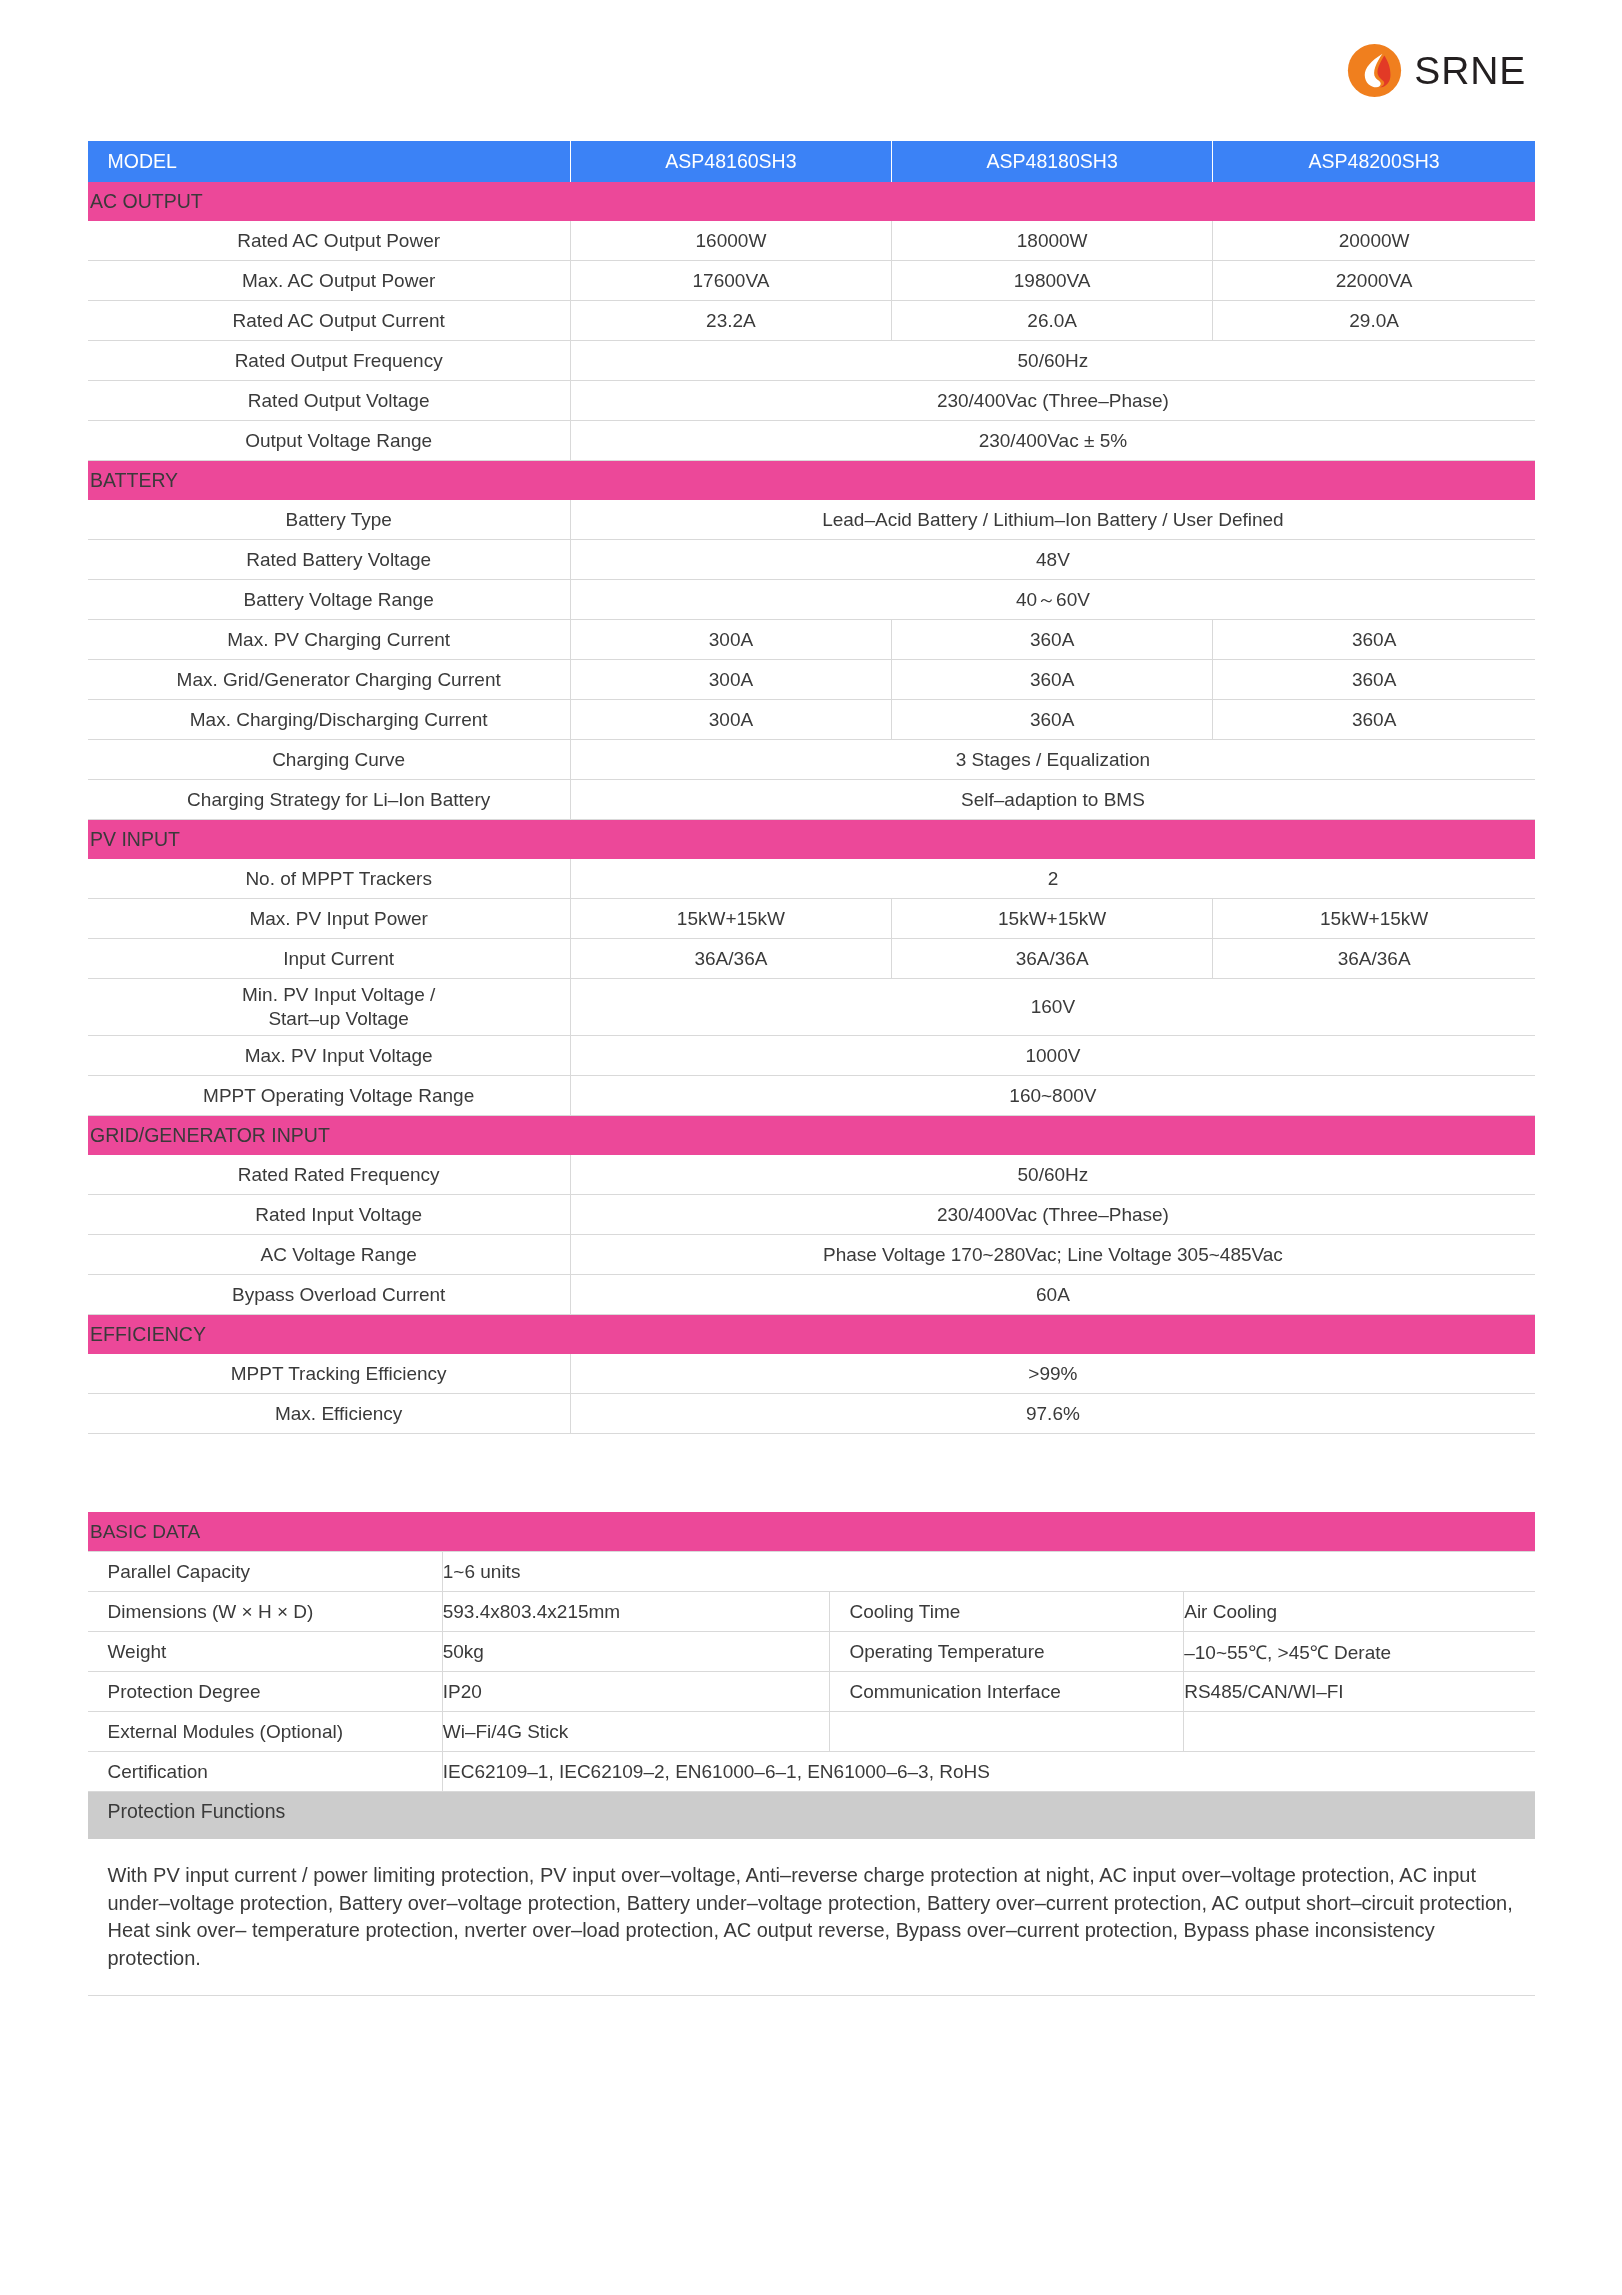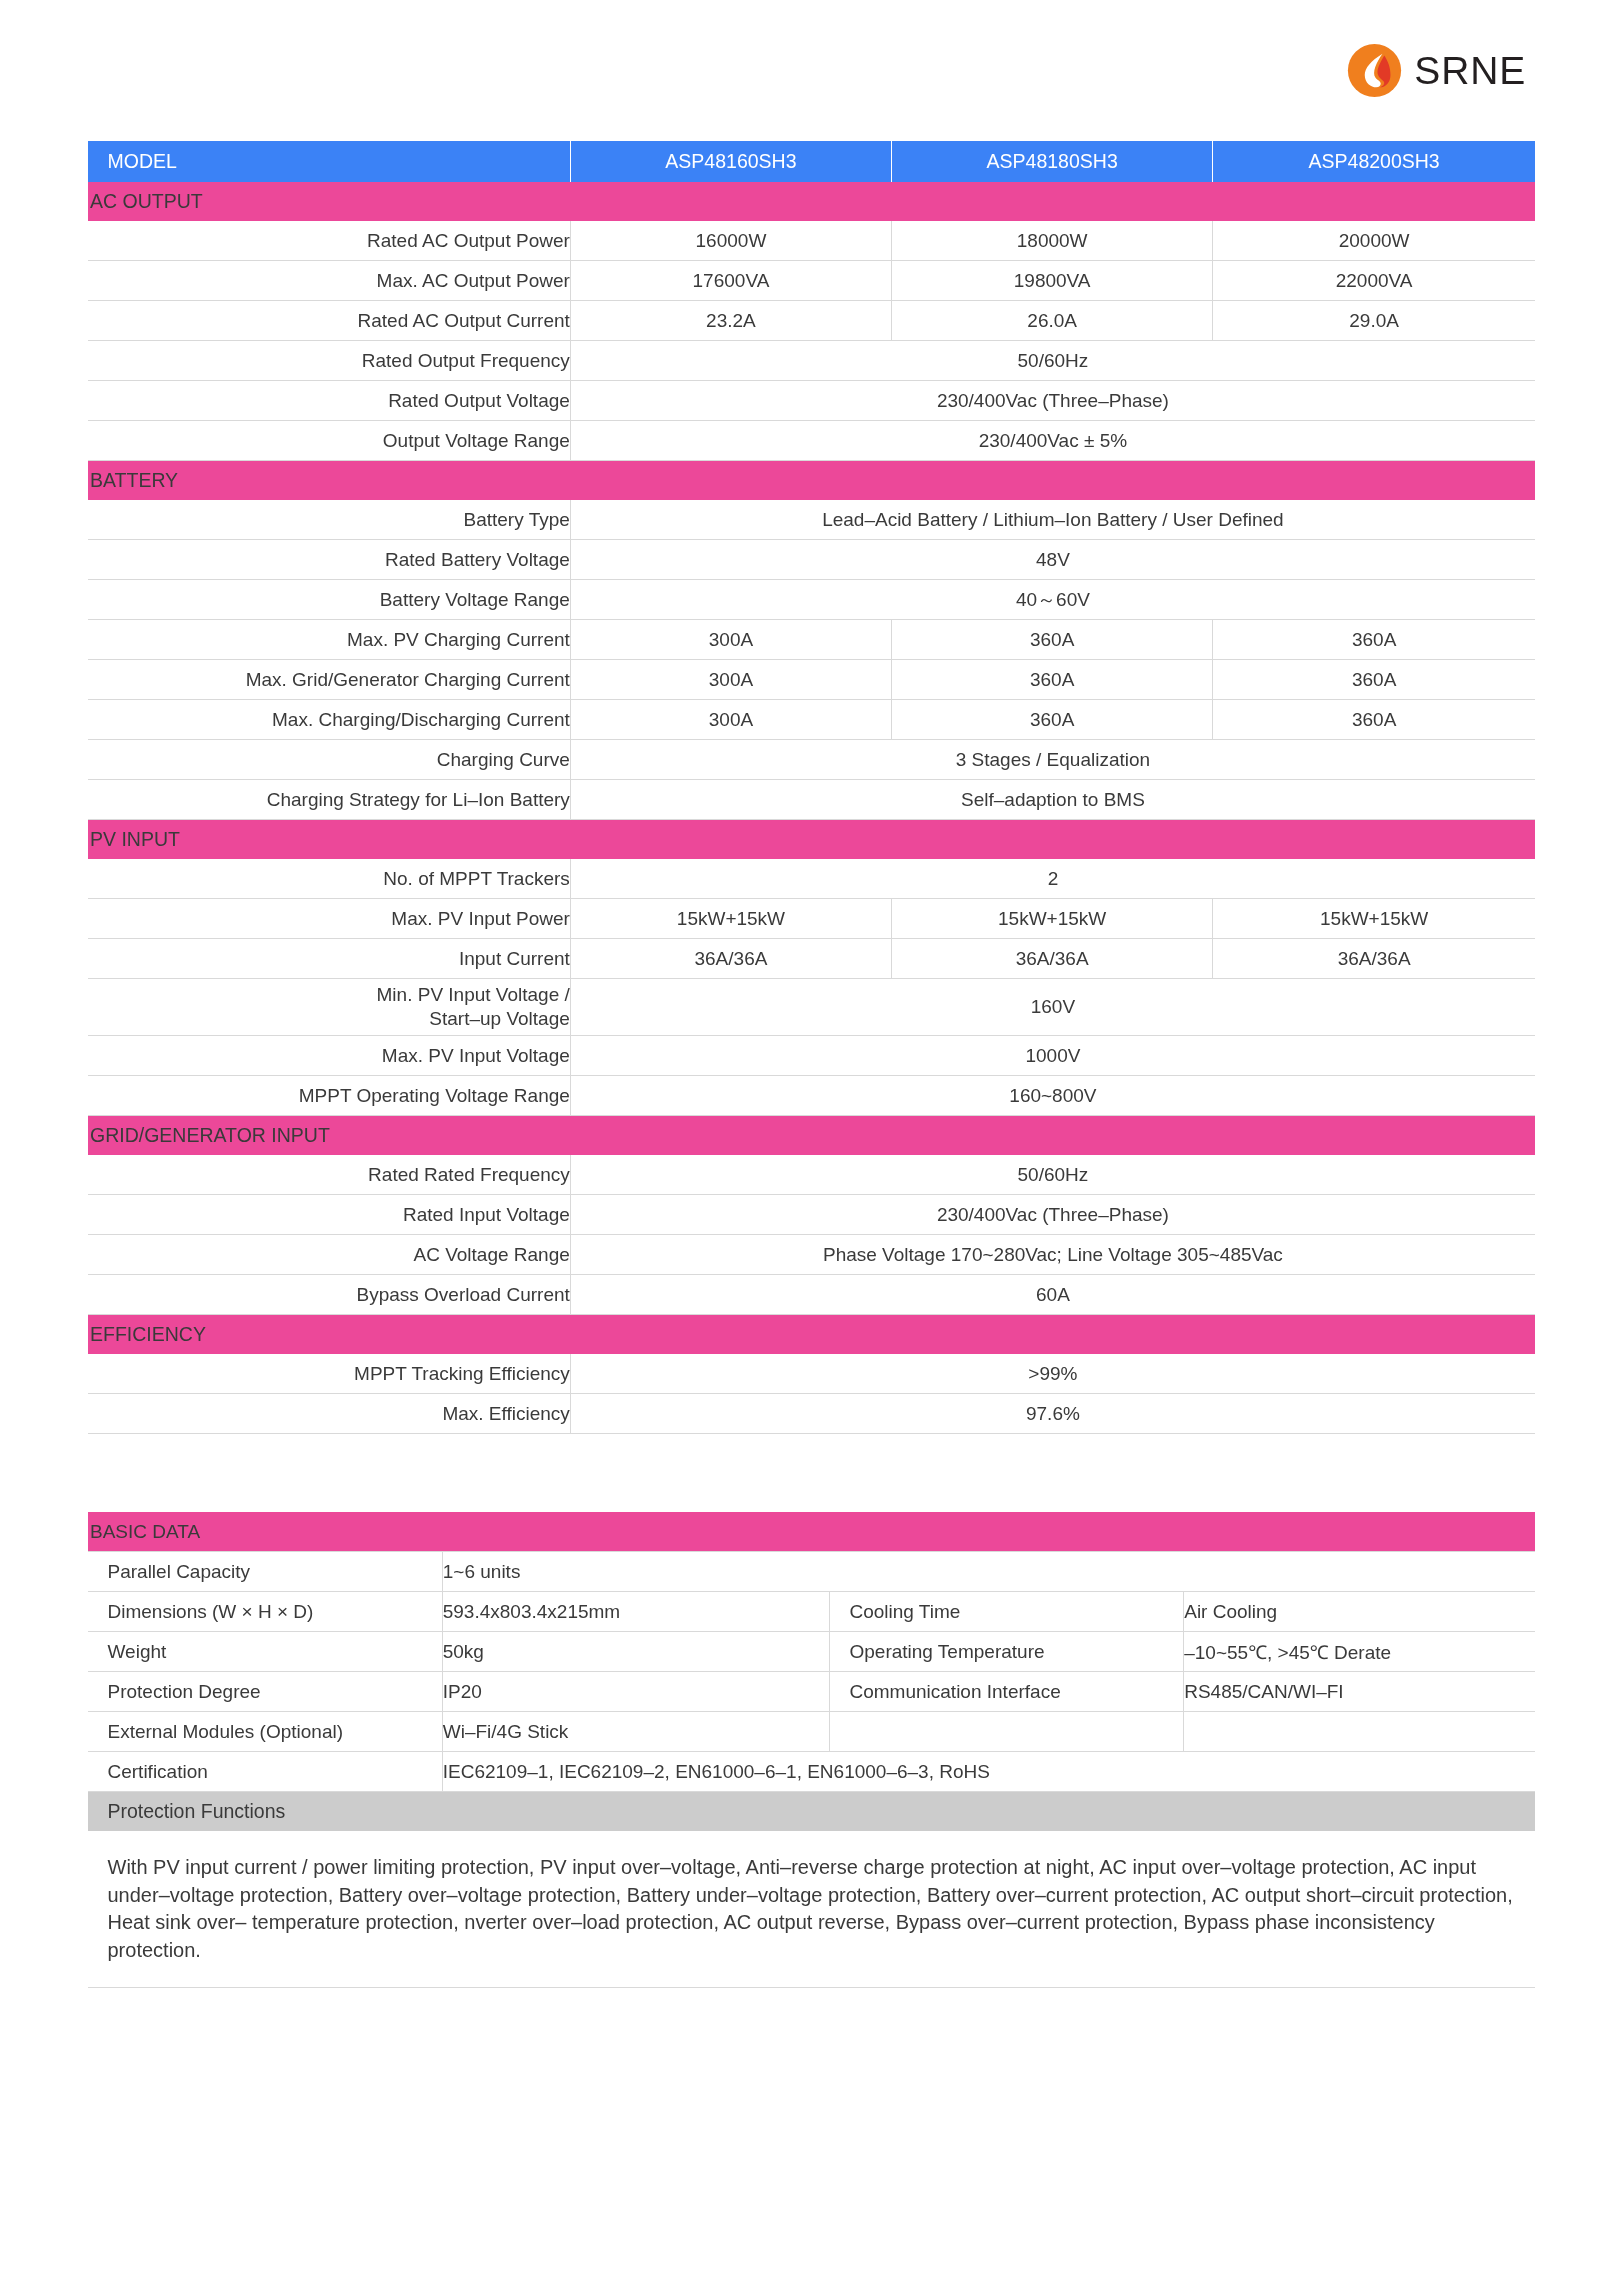--- a/index.html
+++ b/index.html
@@ -65,21 +65,21 @@
     border-bottom: 0.9px solid #d9d9d9;
     color: #3a3a3a;
     vertical-align: middle;
   }
   .spec-table tr:first-child td {
     border-top: none;
   }
   .label-cell {
     padding-left: 19.5px;
     border-right: 0.9px solid #d9d9d9;
-    text-align: right;
+    text-align: center;
   }
   .val {
     text-align: center;
     border-right: 0.9px solid #d9d9d9;
   }
   .val.last {
     border-right: none;
   }
 
   
@@ -143,21 +143,21 @@
     padding-left: 19.5px;
     border-right: 0.9px solid #d9d9d9;
     text-align: left;
   }
 
   
   .prot-band {
     background: #cccccc;
     color: #3a3a3a;
     font-size: 19.5px;
-    height: 39px;
+    height: 47px;
     line-height: 39px;
     padding-left: 19.5px;
     box-sizing: border-box;
   }
   .prot-text {
     font-size: 20px;
     line-height: 1.38;
     color: #3a3a3a;
     padding: 23px 21px 23px 19.5px;
     border-bottom: 0.9px solid #d9d9d9;

